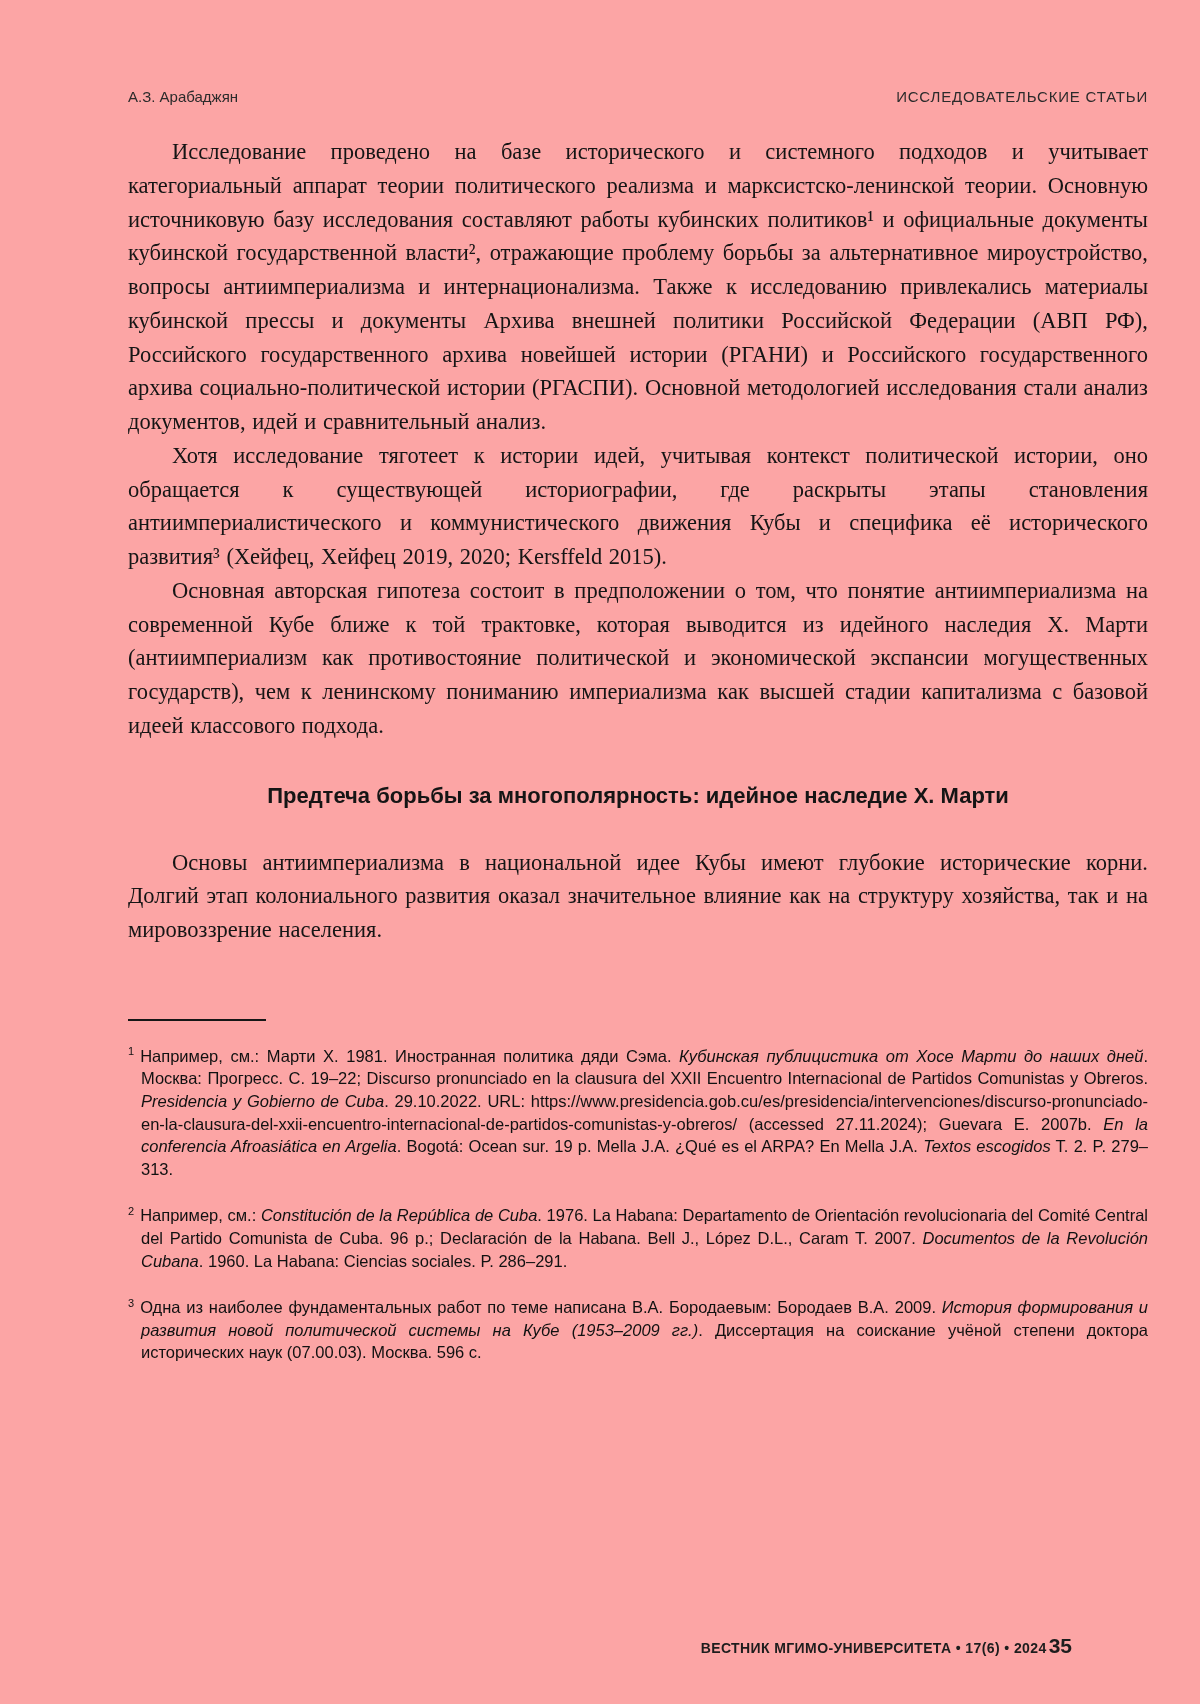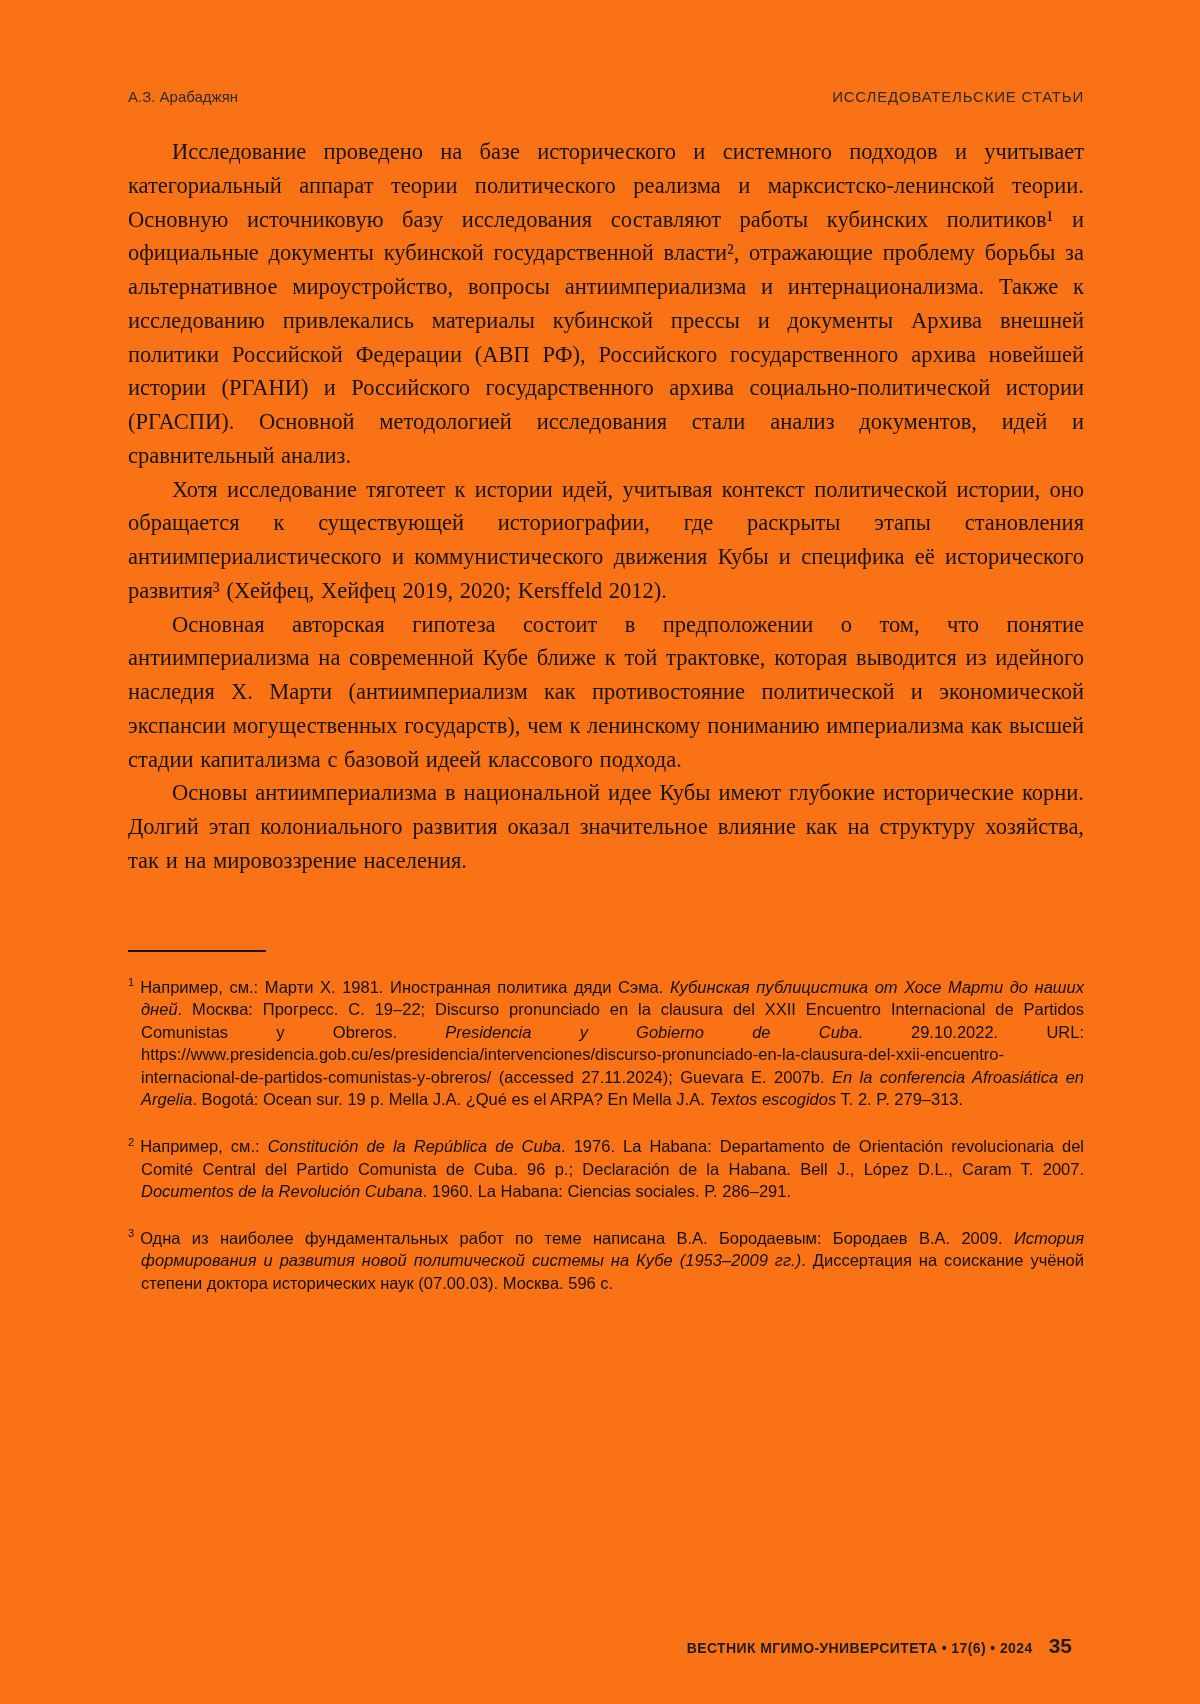--- a/index.html
+++ b/index.html
@@ -1,23 +1,23 @@
 <!DOCTYPE html>
 <html lang="ru"><head>
 <meta charset="utf-8">
 <style>
   * { margin: 0; padding: 0; box-sizing: border-box; }
   html, body { background: #e8e8e8; }
   .page {
     width: 1200px;
     height: 1704px;
     margin: 0 auto;
-    background: #f97316;
+    background: #fca5a5;
     position: relative;
-    padding: 88px 116px 0 128px;
+    padding: 88px 52px 0 128px;
     font-family: "Liberation Serif", serif;
     color: #151515;
     overflow: hidden;
   }
   .page-header {
     display: flex;
     justify-content: space-between;
     align-items: baseline;
     font-family: "Liberation Sans", sans-serif;
     font-size: 15px;
@@ -74,21 +74,21 @@
     line-height: 0;
     margin-right: 6px;
   }
   .it { font-style: italic; }
   .page-footer {
     position: absolute;
     right: 128px;
     bottom: 46px;
     display: flex;
     align-items: baseline;
-    gap: 16px;
+    gap: 2px;
     font-family: "Liberation Sans", sans-serif;
     color: #1d1d1d;
   }
   .page-footer .journal-line {
     font-weight: bold;
     font-size: 14px;
     letter-spacing: 0.4px;
   }
   .page-footer .page-number {
     font-weight: bold;
@@ -100,23 +100,24 @@
 
 <div class="page">
 
   <div class="page-header">
     <span class="author-name">А.З. Арабаджян</span>
     <span class="section-label">ИССЛЕДОВАТЕЛЬСКИЕ СТАТЬИ</span>
   </div>
 
   <div class="article-body">
     <p class="para">Исследование проведено на базе исторического и системного подходов и учитывает категориальный аппарат теории политического реализма и марксистско-ленинской теории. Основную источниковую базу исследования составляют работы кубинских политиков¹ и официальные документы кубинской государственной власти², отражающие проблему борьбы за альтернативное мироустройство, вопросы антиимпериализма и интернационализма. Также к исследованию привлекались материалы кубинской прессы и документы Архива внешней политики Российской Федерации (АВП РФ), Российского государственного архива новейшей истории (РГАНИ) и Российского государственного архива социально-политической истории (РГАСПИ). Основной методологией исследования стали анализ документов, идей и сравнительный анализ.</p>
-    <p class="para">Хотя исследование тяготеет к истории идей, учитывая контекст политической истории, оно обращается к существующей историографии, где раскрыты этапы становления антиимпериалистического и коммунистического движения Кубы и специфика её исторического развития³ (Хейфец, Хейфец 2019, 2020; Kersffeld 2012).</p>
+    <p class="para">Хотя исследование тяготеет к истории идей, учитывая контекст политической истории, оно обращается к существующей историографии, где раскрыты этапы становления антиимпериалистического и коммунистического движения Кубы и специфика её исторического развития³ (Хейфец, Хейфец 2019, 2020; Kersffeld 2015).</p>
     <p class="para">Основная авторская гипотеза состоит в предположении о том, что понятие антиимпериализма на современной Кубе ближе к той трактовке, которая выводится из идейного наследия Х. Марти (антиимпериализм как противостояние политической и экономической экспансии могущественных государств), чем к ленинскому пониманию империализма как высшей стадии капитализма с базовой идеей классового подхода.</p>
 
+    <p class="section-heading">Предтеча борьбы за многополярность: идейное наследие Х. Марти</p>
 
     <p class="para">Основы антиимпериализма в национальной идее Кубы имеют глубокие исторические корни. Долгий этап колониального развития оказал значительное влияние как на структуру хозяйства, так и на мировоззрение населения.</p>
   </div>
 
   <div class="footnote-spacer"></div>
 
   <hr class="footnote-rule">
 
   <div class="footnotes">
     <p class="footnote"><sup>1</sup><span><span>Например, см.: Марти Х. 1981. Иностранная политика дяди Сэма. </span><span class="it">Кубинская публицистика от Хосе Марти до наших дней</span><span>. Москва: Прогресс. С. 19–22; Discurso pronunciado en la clausura del XXII Encuentro Internacional de Partidos Comunistas y Obreros. </span><span class="it">Presidencia y Gobierno de Cuba</span><span>. 29.10.2022. URL: https://www.presidencia.gob.cu/es/presidencia/intervenciones/discurso-pronunciado-en-la-clausura-del-xxii-encuentro-internacional-de-partidos-comunistas-y-obreros/ (accessed 27.11.2024); Guevara E. 2007b. </span><span class="it">En la conferencia Afroasiática en Argelia</span><span>. Bogotá: Ocean sur. 19 p. Mella J.A. ¿Qué es el ARPA? En Mella J.A. </span><span class="it">Textos escogidos</span><span> T. 2. P. 279–313.</span></span></p>

